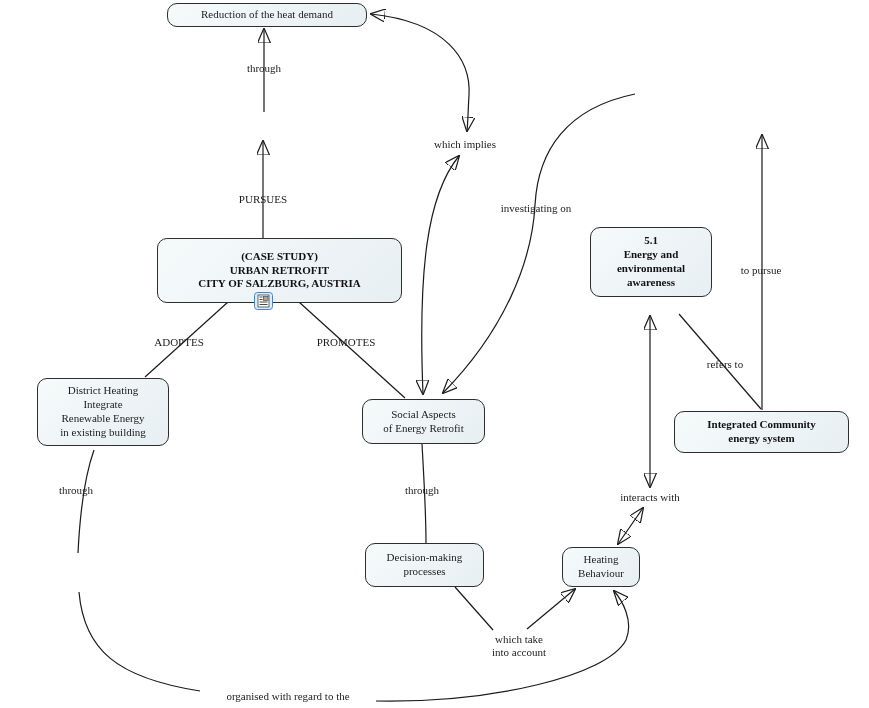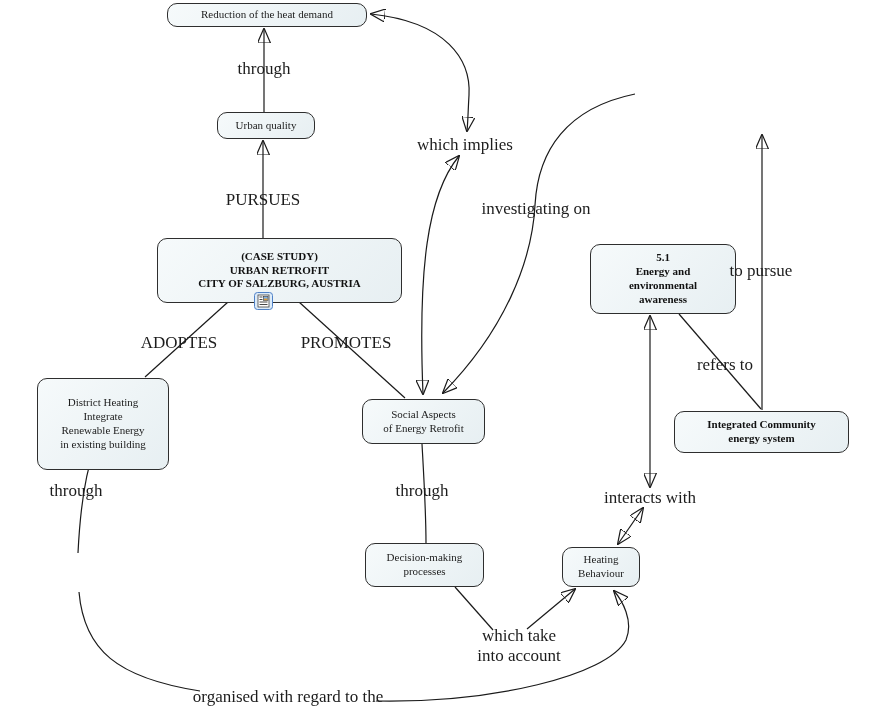--- a/index.html
+++ b/index.html
@@ -15,21 +15,21 @@
     background:linear-gradient(135deg,#f6fafb 0%,#e7eff2 100%);
     border:1.3px solid #2e2e2e;border-radius:10px;
     display:flex;align-items:center;justify-content:center;
     text-align:center;white-space:pre-line;
     font-size:11px;line-height:1.27;color:#1c1c1c;
     padding:2px 4px;
   }
   .node.bold{font-weight:bold;color:#111;}
   .label{
     position:absolute;transform:translate(-50%,-50%);
-    font-size:17px;line-height:1.2;color:#1c1c1c;
+    font-size:11px;line-height:1.2;color:#1c1c1c;
     white-space:pre-line;text-align:center;
   }
   .resource-icon{position:absolute;width:19px;height:18px;}
 </style>
 </head>
 <body>
 
 <div id="canvas">
 
   <svg id="wires" viewBox="0 0 869 708">
@@ -72,53 +72,52 @@
 
     <path d="M 740,410 L 740,135" marker-end="url(#arrE)"></path>
 
     <path d="M 628,316 L 628,487" marker-start="url(#arrS)" marker-end="url(#arrE)"></path>
 
     <path d="M 621,508 L 596,544" marker-start="url(#arrS)" marker-end="url(#arrE)"></path>
   </svg>
 
   <div class="node" style="left:145px;top:3px;width:200px;height:24px">Reduction of the heat demand</div>
 
-  <div class="node" style="left:195px;top:112px;width:98px;height:27px">Urban quality</div>
 
   <div class="node bold" style="left:135px;top:238px;width:245px;height:65px">(CASE STUDY)
 URBAN RETROFIT
 CITY OF SALZBURG, AUSTRIA</div>
 
   <div class="resource-icon" style="left:232px;top:292px">
     <svg width="19" height="18" viewBox="0 0 19 18">
       <rect x="0.5" y="0.5" width="18" height="17" rx="3" fill="#dcebf9" stroke="#4f81c7"></rect>
       <rect x="4" y="3" width="11" height="12" fill="#ffffff" stroke="#444" stroke-width="0.8"></rect>
       <rect x="9.5" y="4.5" width="4.5" height="4" fill="#7fb2e5" stroke="#333" stroke-width="0.6"></rect>
       <rect x="10" y="6.5" width="3.5" height="1.8" fill="#d99a3c" stroke="none"></rect>
       <line x1="5.5" y1="5" x2="8.5" y2="5" stroke="#333" stroke-width="0.9"></line>
       <line x1="5.5" y1="7.5" x2="8.5" y2="7.5" stroke="#333" stroke-width="0.9"></line>
       <line x1="5.5" y1="10" x2="13.5" y2="10" stroke="#333" stroke-width="0.9"></line>
       <line x1="5.5" y1="12.5" x2="13.5" y2="12.5" stroke="#333" stroke-width="0.9"></line>
     </svg>
   </div>
 
-  <div class="node" style="left:15px;top:378px;width:132px;height:92px">District Heating
+  <div class="node" style="left:15px;top:378px;width:132px;height:68px">District Heating
 Integrate
 Renewable Energy
 in existing building</div>
 
 
   <div class="node" style="left:343px;top:543px;width:119px;height:44px">Decision-making
 processes</div>
 
   <div class="node" style="left:340px;top:399px;width:123px;height:45px">Social Aspects
 of Energy Retrofit</div>
 
 
-  <div class="node bold" style="left:568px;top:244px;width:146px;height:70px">5.1
+  <div class="node bold" style="left:568px;top:227px;width:122px;height:70px">5.1
 Energy and
 environmental
 awareness</div>
 
   <div class="node bold" style="left:652px;top:411px;width:175px;height:42px">Integrated Community
 energy system</div>
 
   <div class="node" style="left:540px;top:547px;width:78px;height:40px">Heating
 Behaviour</div>
 

